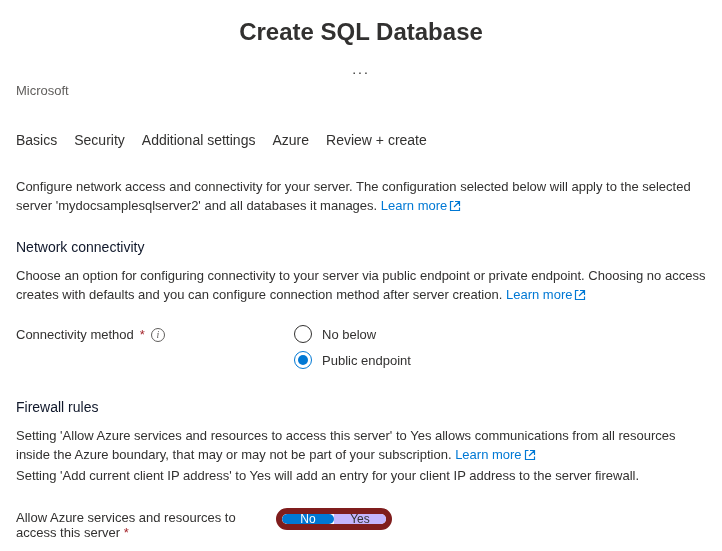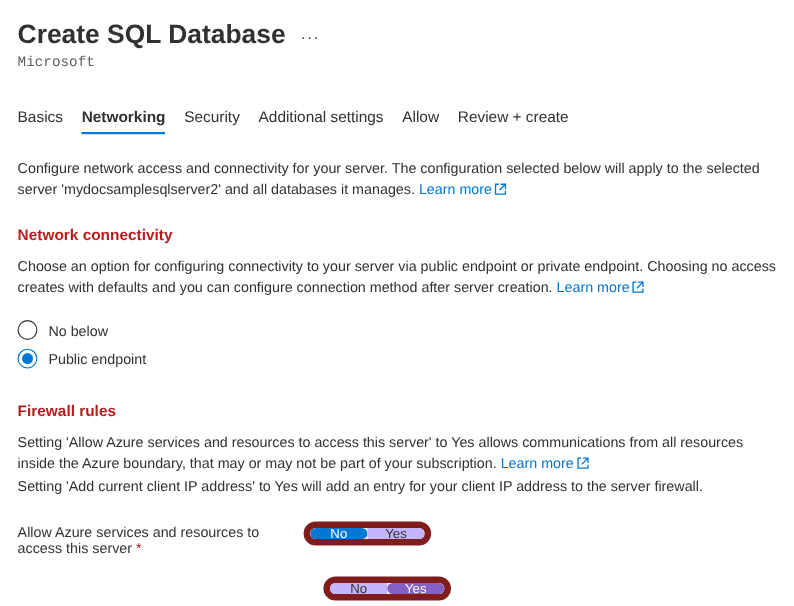--- a/index.html
+++ b/index.html
@@ -4,33 +4,33 @@
   <style>
     * { box-sizing: border-box; margin: 0; padding: 0; }
     body {
       font-family: "Segoe UI", -apple-system, sans-serif;
       font-size: 13px;
       color: #323130;
       background: #ffffff;
       padding: 18px 16px;
       width: 722px;
     }
-    .header-row { display: flex; align-items: center; gap: 14px; }
+    .header-row { display: flex; align-items: center; gap: 14px; flex-direction: column; }
     .page-title { font-size: 24px; font-weight: 600; color: #323130; line-height: 1.2; }
     .dots { font-size: 14px; color: #323130; letter-spacing: 2px; padding-bottom: 4px; cursor: pointer; }
-    .subtitle { font-size: 13px; color: #605e5c; margin-top: 2px; font-family: Liberation Mono, monospace; }
+    .subtitle { font-size: 13px; color: #605e5c; margin-top: 2px; }
     .tabs { display: flex; gap: 17px; margin-top: 28px; border-bottom: none; }
     .tab { font-size: 14px; color: #323130; padding: 6px 0 8px 0; cursor: pointer; position: relative; }
     .tab.active { font-weight: 600; }
     .tab.active::after {
       content: ""; position: absolute; left: 0; right: 0; bottom: 0;
       height: 2px; background: #0078d4;
     }
     .section-desc { margin-top: 22px; font-size: 13px; line-height: 1.45; color: #323130; }
-    .section-head { font-weight: 700; font-size: 14px; margin-top: 22px; color: #b91c1c; }
+    .section-head { font-weight: 400; font-size: 14px; margin-top: 22px; color: #0f172a; }
     .link { color: #0078d4; cursor: pointer; text-decoration: none; }
     .ext-icon { display: inline-block; vertical-align: -2px; margin-left: 2px; }
     .ext-icon svg { width: 12px; height: 12px; }
     .form-row { display: flex; align-items: flex-start; margin-top: 18px; }
     .form-label-col { width: 278px; flex-shrink: 0; display: flex; align-items: center; gap: 6px; font-size: 13px; color: #323130; padding-top: 2px; }
     .form-label-col.multiline { align-items: center; max-width: 260px; }
     .req { color: #a4262c; }
     .info-icon { display: inline-flex; width: 14px; height: 14px; border: 1px solid #605e5c; border-radius: 50%; align-items: center; justify-content: center; font-size: 10px; color: #605e5c; font-style: italic; font-family: Georgia, serif; cursor: default; }
     .radio-group { display: flex; flex-direction: column; gap: 8px; }
     .radio-item { display: flex; align-items: center; gap: 10px; cursor: pointer; }
@@ -57,24 +57,23 @@
 <body>
 
 <div class="header-row">
   <h1 class="page-title">Create SQL Database</h1>
   <span class="dots">...</span>
 </div>
 <div class="subtitle">Microsoft</div>
 
 <div class="tabs">
   <div class="tab">Basics</div>
-  <div class="tab active">Networking</div>
   <div class="tab">Security</div>
   <div class="tab">Additional settings</div>
-  <div class="tab">Allow</div>
+  <div class="tab">Azure</div>
   <div class="tab">Review + create</div>
 </div>
 
 <p class="section-desc">
   <span>Configure network access and connectivity for your server. The configuration selected below will apply to the selected server 'mydocsamplesqlserver2' and all databases it manages.</span>
   <a class="link">
     <span>Learn more</span><span class="ext-icon"><svg viewBox="0 0 12 12">
           <path fill="none" stroke="#0078d4" stroke-width="1.2" d="M4.5 1.5H1.5v9h9V7.5 M6 1.5h4.5V6 M10.5 1.5 5 7"></path>
         </svg></span>
   </a>
@@ -84,20 +83,25 @@
 <p class="section-desc mt-sm">
   <span>Choose an option for configuring connectivity to your server via public endpoint or private endpoint. Choosing no access creates with defaults and you can configure connection method after server creation.</span>
   <a class="link">
     <span>Learn more</span><span class="ext-icon"><svg viewBox="0 0 12 12">
           <path fill="none" stroke="#0078d4" stroke-width="1.2" d="M4.5 1.5H1.5v9h9V7.5 M6 1.5h4.5V6 M10.5 1.5 5 7"></path>
         </svg></span>
   </a>
 </p>
 
 <div class="form-row">
+  <div class="form-label-col">
+    <span>Connectivity method</span>
+    <span class="req">*</span>
+    <span class="info-icon">i</span>
+  </div>
   <div class="radio-group">
     <label class="radio-item">
       <span class="radio-circle"></span>
       <span class="radio-label">No below</span>
     </label>
     <label class="radio-item">
       <span class="radio-circle selected">
           <span class="radio-dot"></span>
         </span>
       <span class="radio-label">Public endpoint</span>

